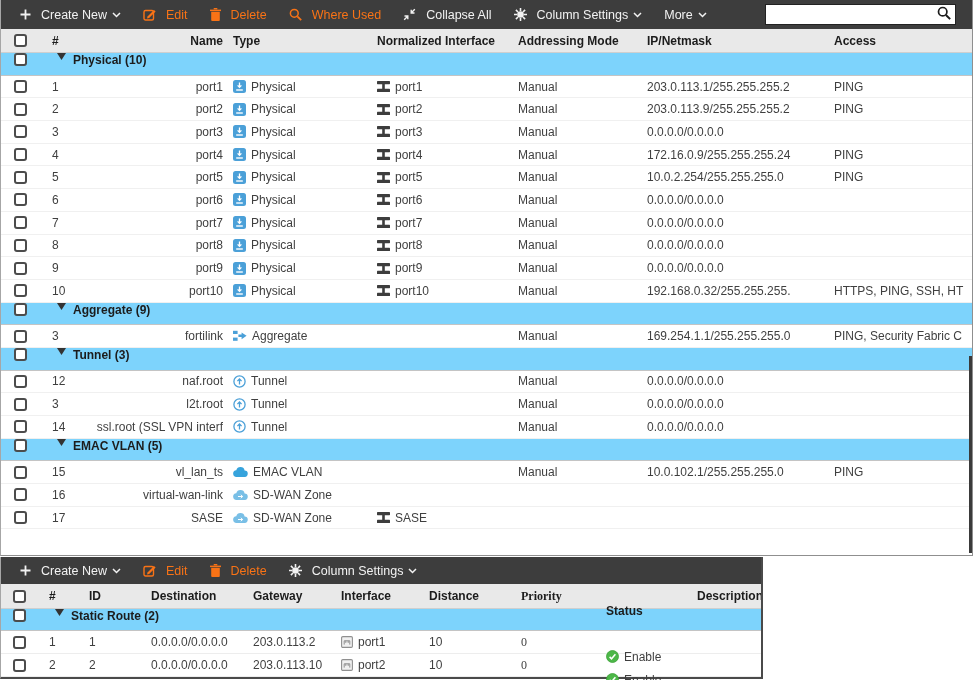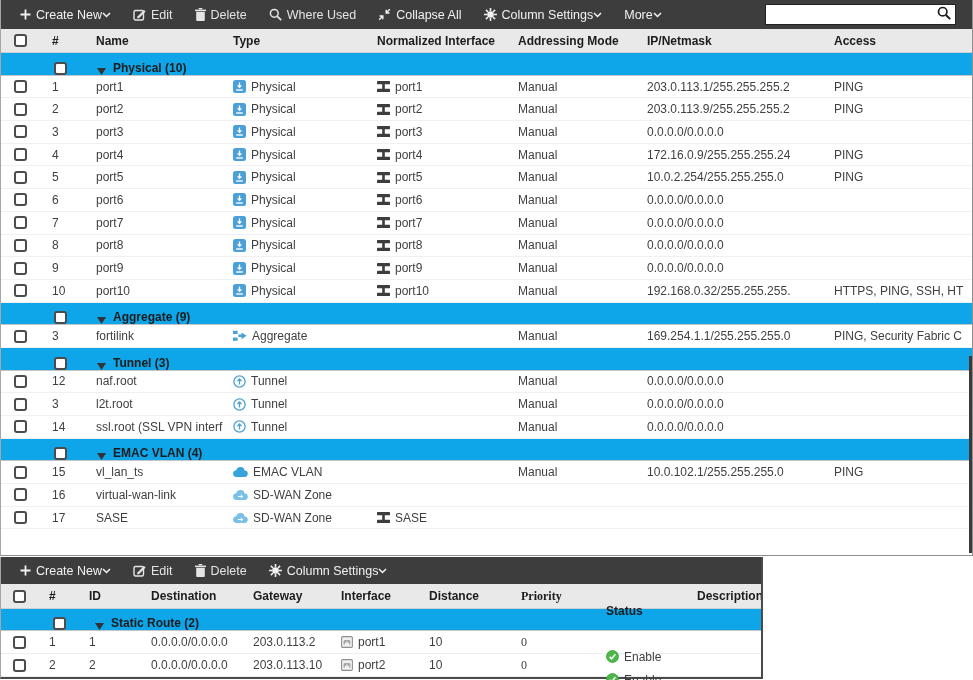--- a/index.html
+++ b/index.html
@@ -8,47 +8,47 @@
 
   
   .panel-top{position:absolute;left:0;top:0;width:973px;height:556px;
     border-left:1px solid #a6a6a6;border-right:1px solid #8f8f8f;border-bottom:1px solid #8f8f8f;background:#fff;}
   .panel-bottom{position:absolute;left:0;top:557px;width:763px;height:122px;
     border-left:1px solid #a6a6a6;border-right:2px solid #4a4a4a;border-bottom:2px solid #4a4a4a;background:#fff;}
 
   
   .tb{display:flex;align-items:center;background:#3d3d3d;height:29px;padding:0 8px;}
   .panel-bottom .tb{height:27px;}
-  .tb-item{display:flex;align-items:center;gap:0;padding:0 11px;height:100%;
+  .tb-item{display:flex;align-items:center;gap:5px;padding:0 11px;height:100%;
     color:#f2f2f2;font-size:12.5px;cursor:default;white-space:nowrap;}
-  .tb-item.disabled{color:#e5e5e5;}
+  .tb-item.disabled{color:#f97316;}
   .tb-item .ic{display:inline-flex;align-items:center;}
   .tb-search{margin-left:auto;margin-right:8px;display:flex;align-items:center;
     background:#fff;border:1px solid #222;width:191px;height:21px;padding:0 4px 0 6px;}
   .tb-search input{flex:1;border:none;outline:none;font-size:12px;height:17px;width:100%;
     font-family:"Liberation Sans",sans-serif;background:transparent;color:#333;}
   .tb-search .ic{color:#1c1c1c;}
 
   
   .hrow{display:flex;align-items:center;background:#e9e9e9;height:24px;
     font-size:12px;font-weight:bold;color:#1c1c1c;border-bottom:1px solid #cfcfcf;}
   .row{display:flex;align-items:center;height:22.7px;font-size:12px;color:#3f3f3f;
     background:#fff;border-bottom:1px solid #f0f0f0;white-space:nowrap;}
-  .grow{display:flex;align-items:flex-end;height:22.7px;background:#0ea5e9;
-    font-size:12px;font-weight:bold;color:#1c1c1c;border-bottom:1px solid #c4c4c4;white-space:nowrap;padding-left:40px;}
+  .grow{display:flex;align-items:flex-start;height:22.7px;background:#7dd3fc;
+    font-size:12px;font-weight:bold;color:#1c1c1c;border-bottom:1px solid #c4c4c4;white-space:nowrap;}
   .grow .tri{margin-left:18px;margin-right:7px;display:inline-flex;}
   .cell{overflow:hidden;text-overflow:clip;}
   .icw{display:inline-flex;align-items:center;margin-right:5px;flex:none;}
 
   .cb{width:13px;height:13px;border:2px solid #4c4c4c;border-radius:3px;background:#fff;flex:none;}
 
   
   .c-cb{width:38px;display:flex;justify-content:center;flex:none;}
   .c-num{width:42px;padding-left:13px;flex:none;}
-  .c-name{width:142px;padding-left:15px;flex:none;}
+  .c-name{width:142px;padding-left:15px;flex:none;text-align:right;}
   .c-type{width:138px;padding-left:10px;flex:none;display:flex;align-items:center;}
   .c-norm{width:140px;padding-left:16px;flex:none;display:flex;align-items:center;}
   .c-addr{width:130px;padding-left:17px;flex:none;}
   .c-ip{width:186px;padding-left:16px;flex:none;}
   .c-access{flex:1;padding-left:17px;padding-right:2px;}
 
   
   .r-cb{width:36px;display:flex;justify-content:center;flex:none;}
   .r-num{width:40px;padding-left:12px;flex:none;}
   .r-id{width:62px;padding-left:12px;flex:none;}
@@ -592,21 +592,21 @@
     </div>
       <div class="grow">
         <div class="c-cb">
           <div class="cb"></div>
         </div>
         <span class="tri">
           <svg width="9" height="7" viewBox="0 0 9 7">
             <path d="M0 0h9L4.5 7z" fill="#333"></path>
           </svg>
         </span>
-        <span>EMAC VLAN (4)</span>
+        <span>EMAC VLAN (5)</span>
       </div>
       <div class="row">
       <div class="c-cb">
           <div class="cb"></div>
         </div>
       <div class="cell c-num">15</div>
       <div class="cell c-name">vl_lan_ts</div>
       <div class="cell c-type">
           <span class="ic icw">
             <svg width="15" height="10" viewBox="0 0 15 10">

